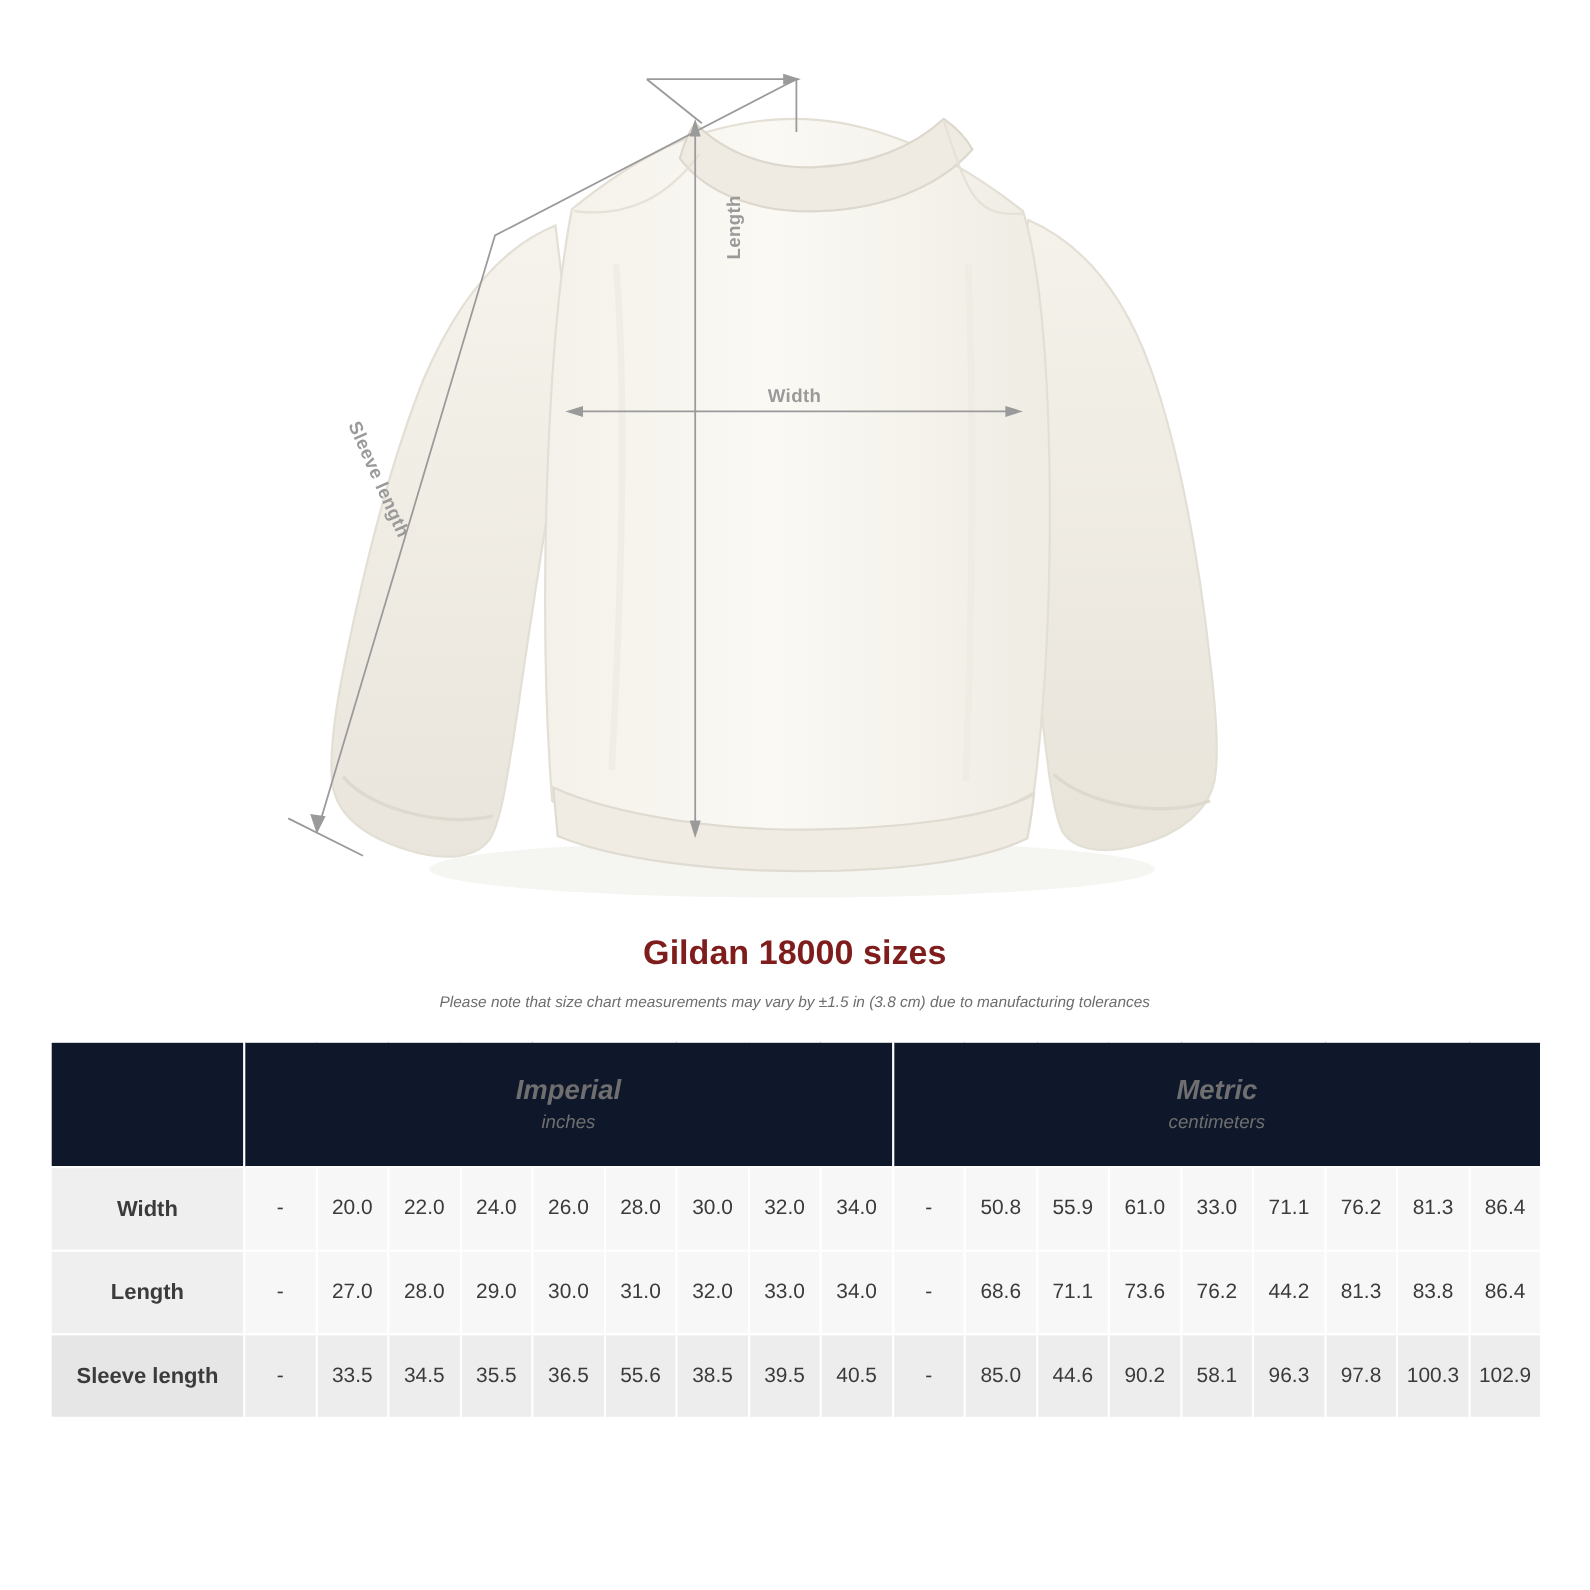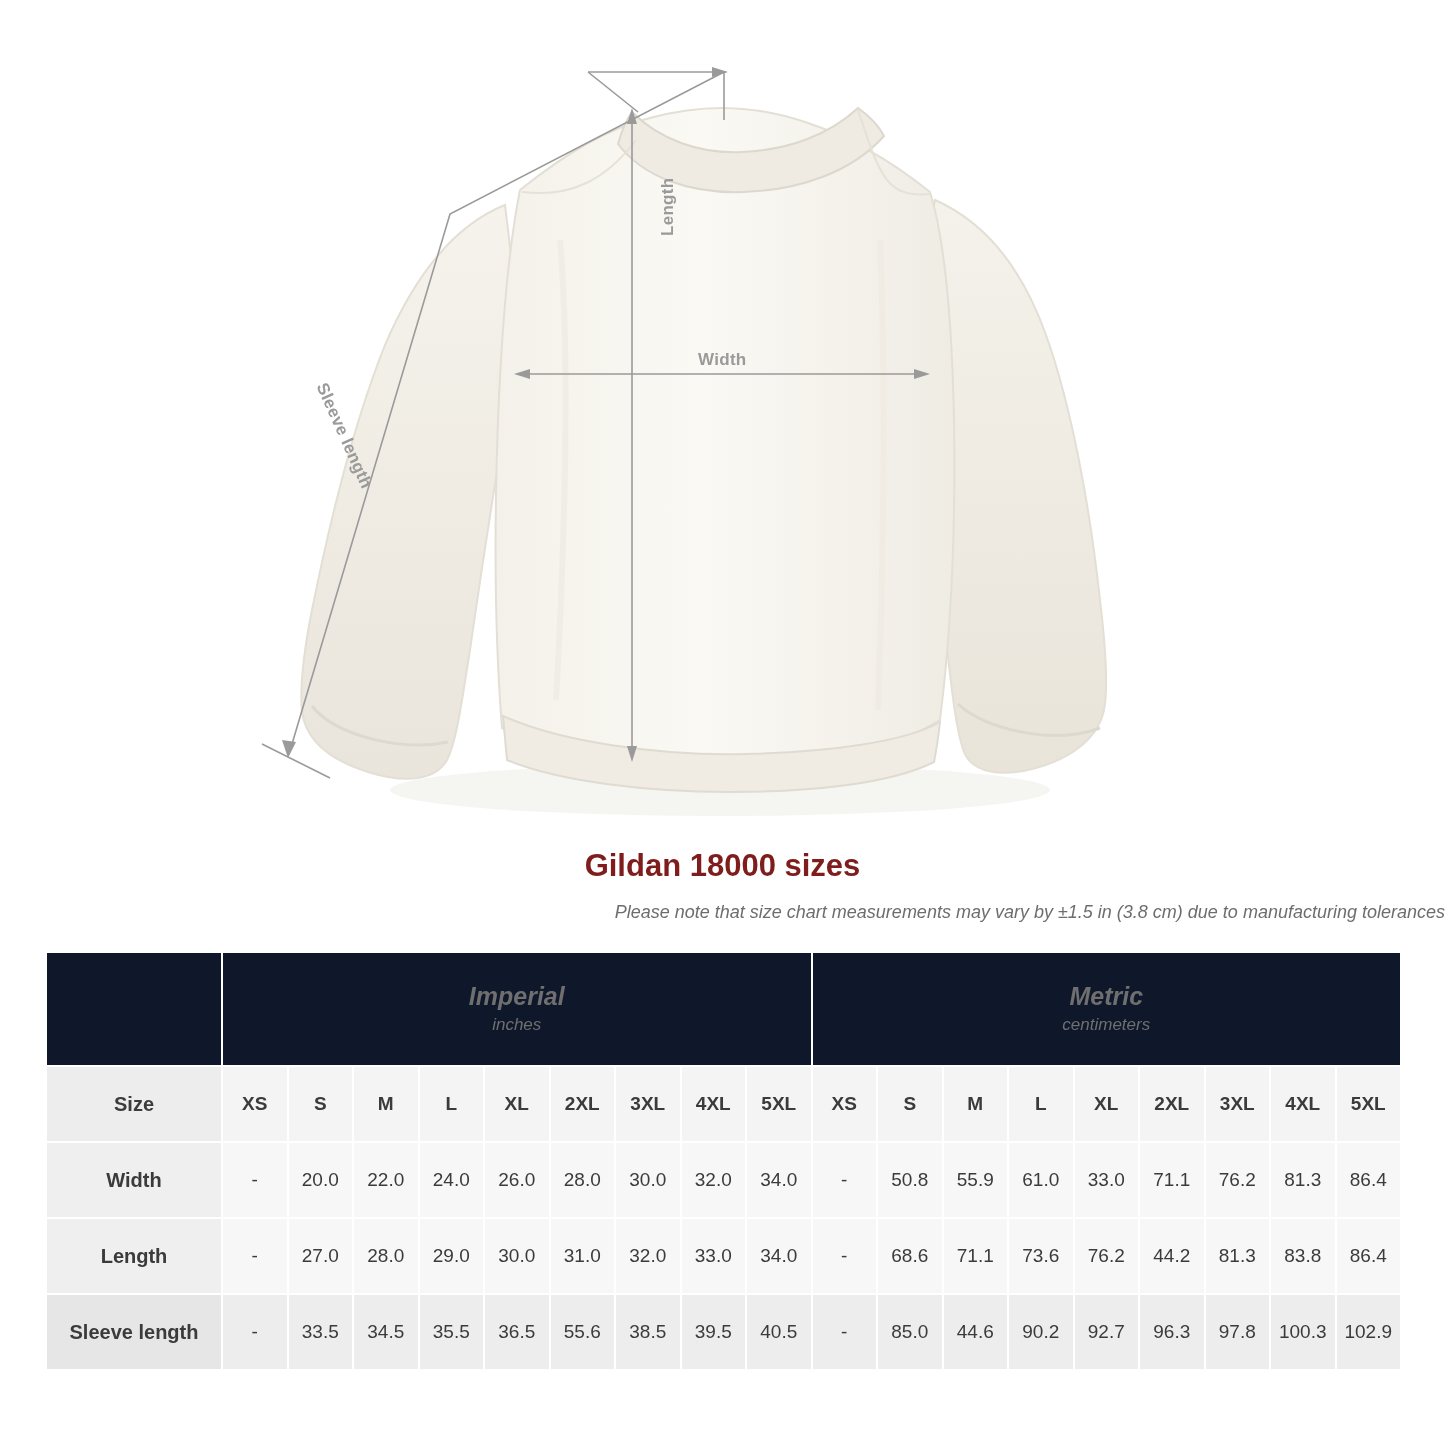--- a/index.html
+++ b/index.html
@@ -50,25 +50,24 @@
     text-align: center;
     margin-top: 18px;
   }
   .chart-title {
     font-size: 31px;
     font-weight: bold;
     color: #7f1d1d;
     margin: 0;
   }
   .chart-note {
-    font-size: 18px;
+    font-size: 14px;
     font-style: italic;
     color: #6d6d6d;
     margin-top: 18px;
-    text-align: right;
   }
 
   
   .table-wrap {
     margin: 28px 45px 0 45px;
   }
   table.size-table {
     border-collapse: collapse;
     width: 1355px;
     table-layout: fixed;
@@ -213,41 +212,20 @@
         <td class="unit-head" colspan="9">
           <div class="unit-name">Imperial</div>
           <div class="unit-sub">inches</div>
         </td>
         <td class="unit-head" colspan="9">
           <div class="unit-name">Metric</div>
           <div class="unit-sub">centimeters</div>
         </td>
       </tr>
 
-      <tr>
-        <td class="row-head label-cell">Size</td>
-        <td class="col-head">XS</td>
-        <td class="col-head">S</td>
-        <td class="col-head">M</td>
-        <td class="col-head">L</td>
-        <td class="col-head">XL</td>
-        <td class="col-head">2XL</td>
-        <td class="col-head">3XL</td>
-        <td class="col-head">4XL</td>
-        <td class="col-head">5XL</td>
-        <td class="col-head">XS</td>
-        <td class="col-head">S</td>
-        <td class="col-head">M</td>
-        <td class="col-head">L</td>
-        <td class="col-head">XL</td>
-        <td class="col-head">2XL</td>
-        <td class="col-head">3XL</td>
-        <td class="col-head">4XL</td>
-        <td class="col-head">5XL</td>
-      </tr>
 
       <tr class="band-light">
         <td class="row-head label-cell">Width</td>
         <td>-</td>
         <td>20.0</td>
         <td>22.0</td>
         <td>24.0</td>
         <td>26.0</td>
         <td>28.0</td>
         <td>30.0</td>
@@ -294,21 +272,21 @@
         <td>35.5</td>
         <td>36.5</td>
         <td>55.6</td>
         <td>38.5</td>
         <td>39.5</td>
         <td>40.5</td>
         <td>-</td>
         <td>85.0</td>
         <td>44.6</td>
         <td>90.2</td>
-        <td>92.7</td>
+        <td>58.1</td>
         <td>96.3</td>
         <td>97.8</td>
         <td>100.3</td>
         <td>102.9</td>
       </tr>
     </tbody>
   </table>
 </div>
 
 </body></html>

